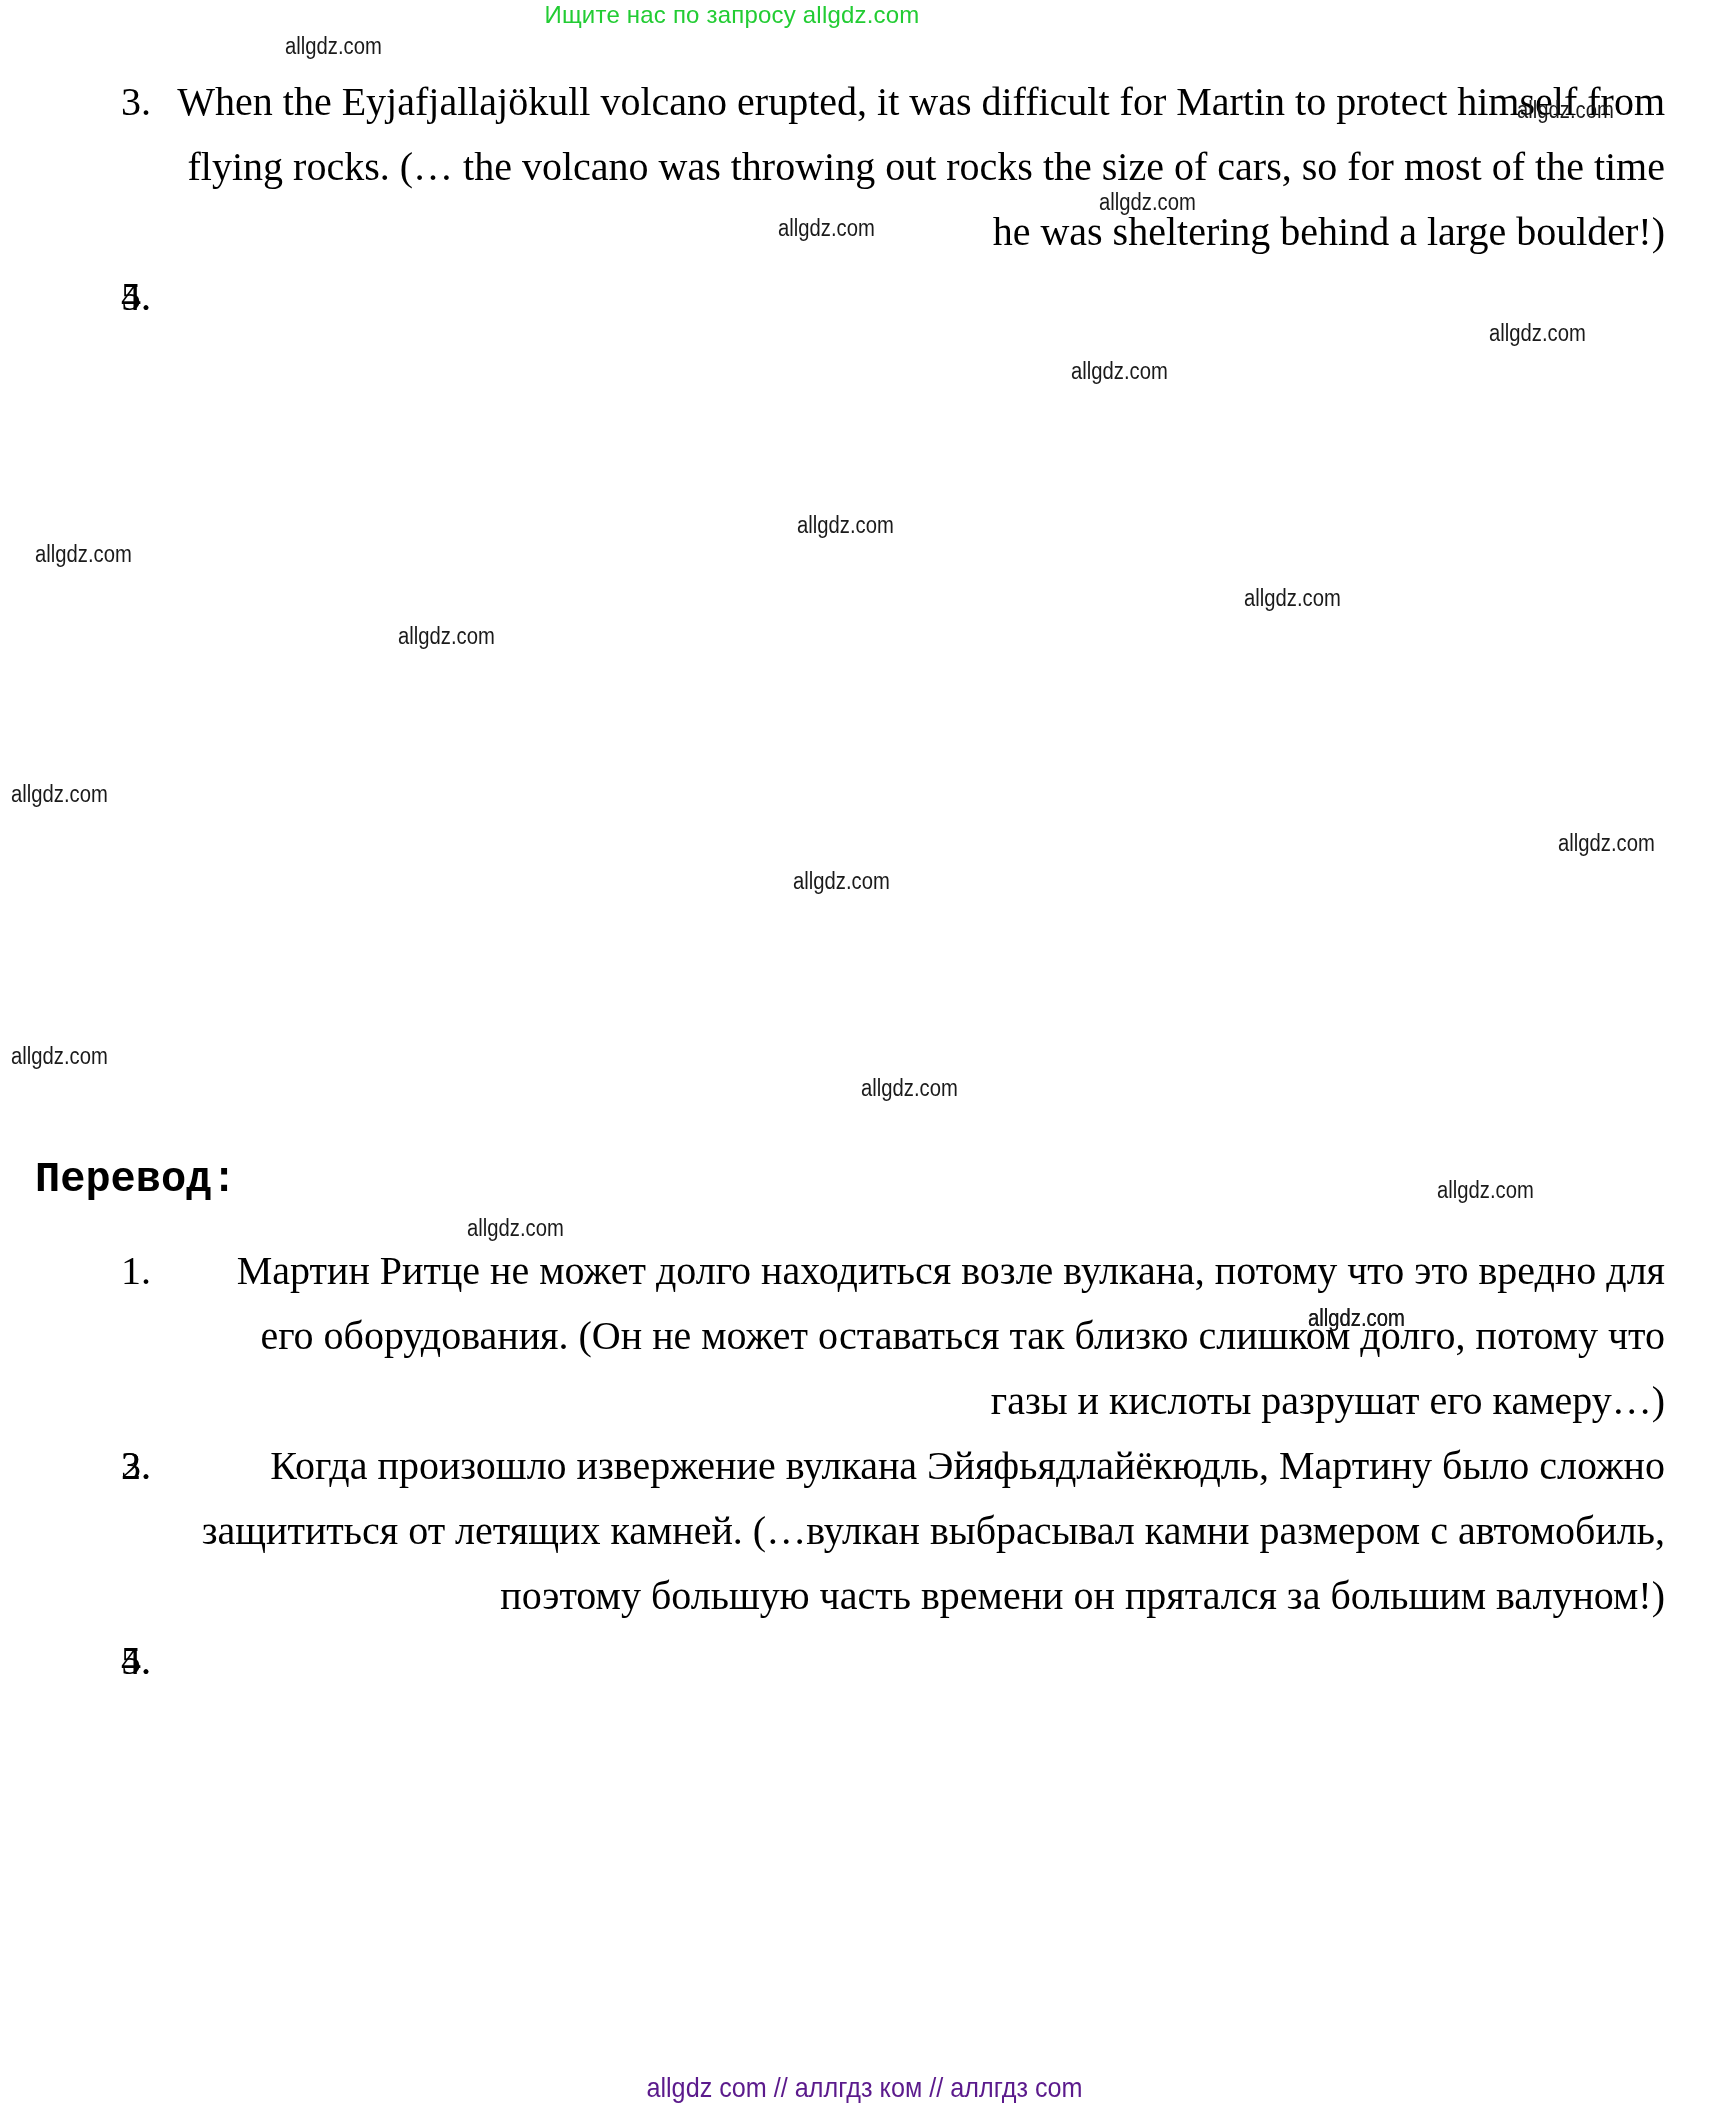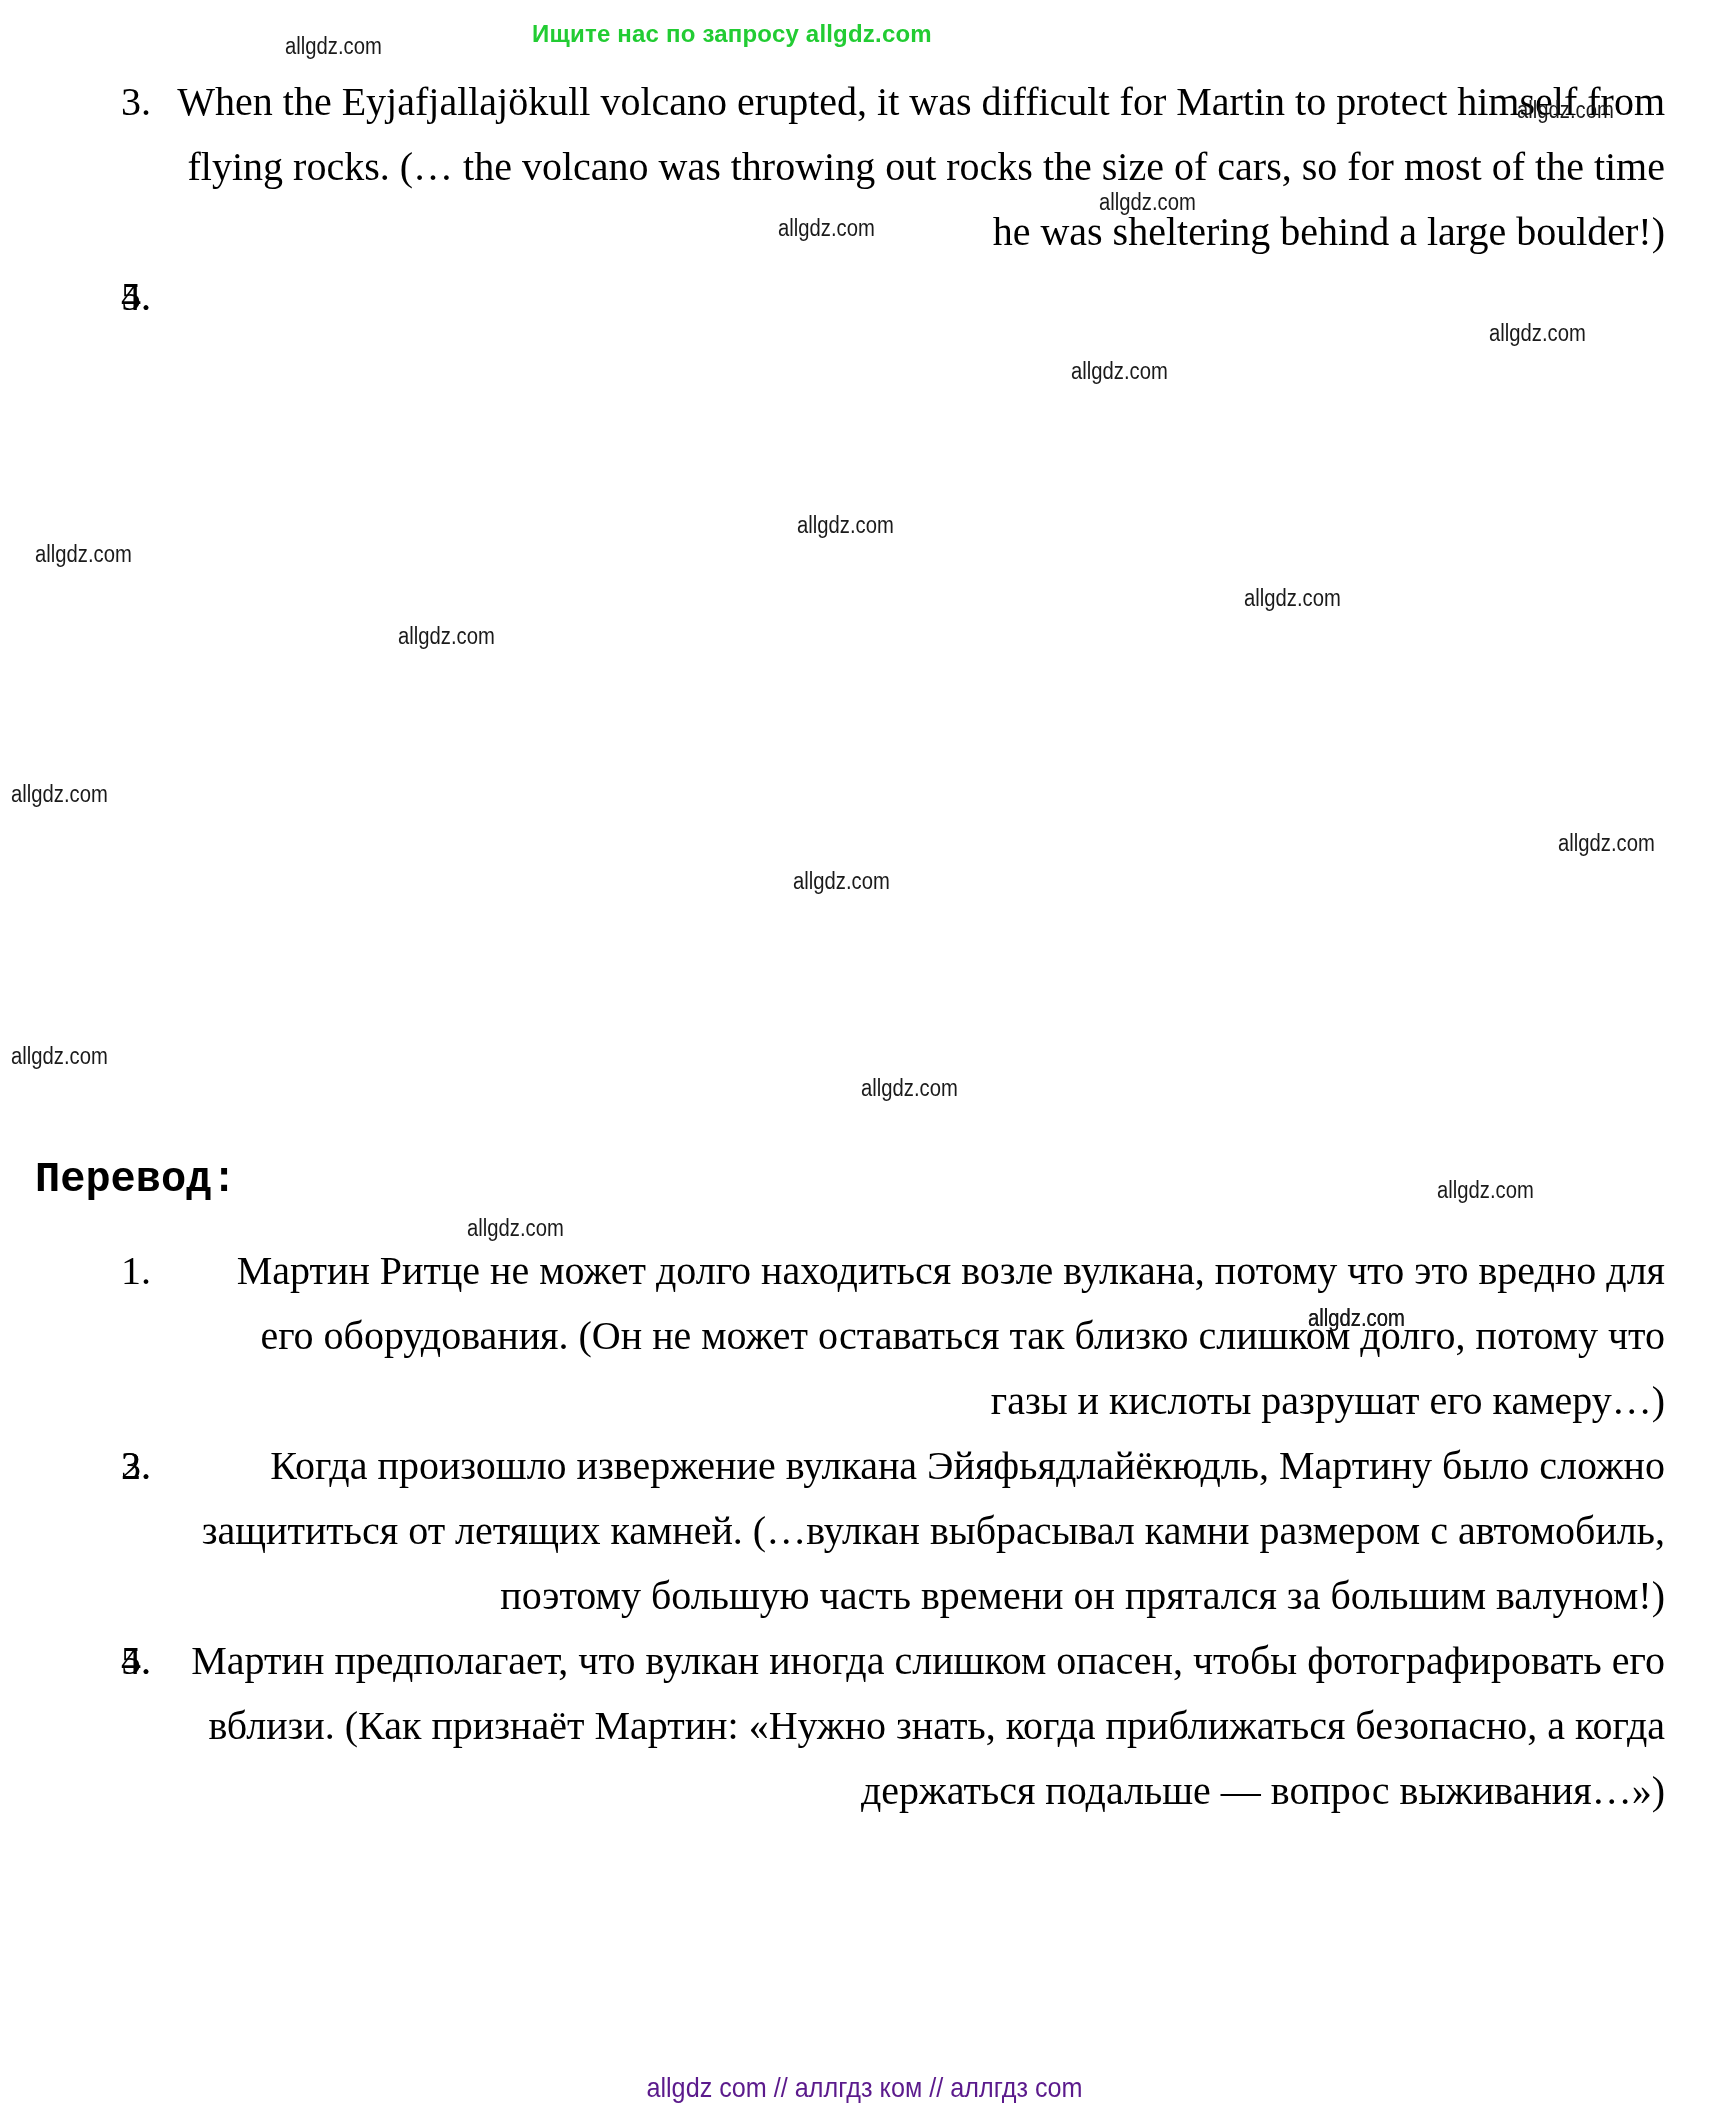--- a/index.html
+++ b/index.html
@@ -14,29 +14,28 @@
     position: relative;
     width: 1729px;
     height: 2120px;
     background: #ffffff;
     overflow: hidden;
   }
 
   
   .top-banner {
     position: absolute;
-    top: 20px;
+    top: 1px;
     left: 0;
     width: 1464px;
     text-align: center;
     font-family: "Liberation Sans", "DejaVu Sans", sans-serif;
     font-size: 24px;
     letter-spacing: 0.2px;
     white-space: nowrap;
-    font-weight: bold;
   }
 
   
   .wm {
     position: absolute;
     font-family: "Liberation Sans", "DejaVu Sans", sans-serif;
     font-size: 23px;
     color: #1a1a1a;
     white-space: nowrap;
     transform: scaleX(0.88);
@@ -156,21 +155,20 @@
         </li>
         <li class="item">
           <span class="num">3.</span>
           <span class="body"><span>Когда произошло извержение вулкана Эйяфьядлайёкюдль, Мартину было сложно </span><span class="ul">защититься от летящих камней.</span><span> (…вулкан выбрасывал камни размером с автомобиль, поэтому большую часть времени он прятался за большим валуном!)</span></span>
         </li>
         <li class="item">
           <span class="num">4.</span>
         </li>
         <li class="item">
           <span class="num">5.</span>
-          <span class="body"><span>Мартин предполагает, что </span><span class="ul">вулкан иногда слишком опасен, чтобы фотографировать его вблизи.</span><span> (Как признаёт Мартин: «Нужно знать, когда приближаться безопасно, а когда держаться подальше — вопрос выживания…»)</span></span>
         </li>
       </ol>
 
   </div>
 
   <div class="footer" id="page-footer" style="top: 2072px; color: rgb(91, 26, 140);"><span>allgdz com  //  аллгдз ком  //  аллгдз com</span></div>
 
 </div>
 
 

